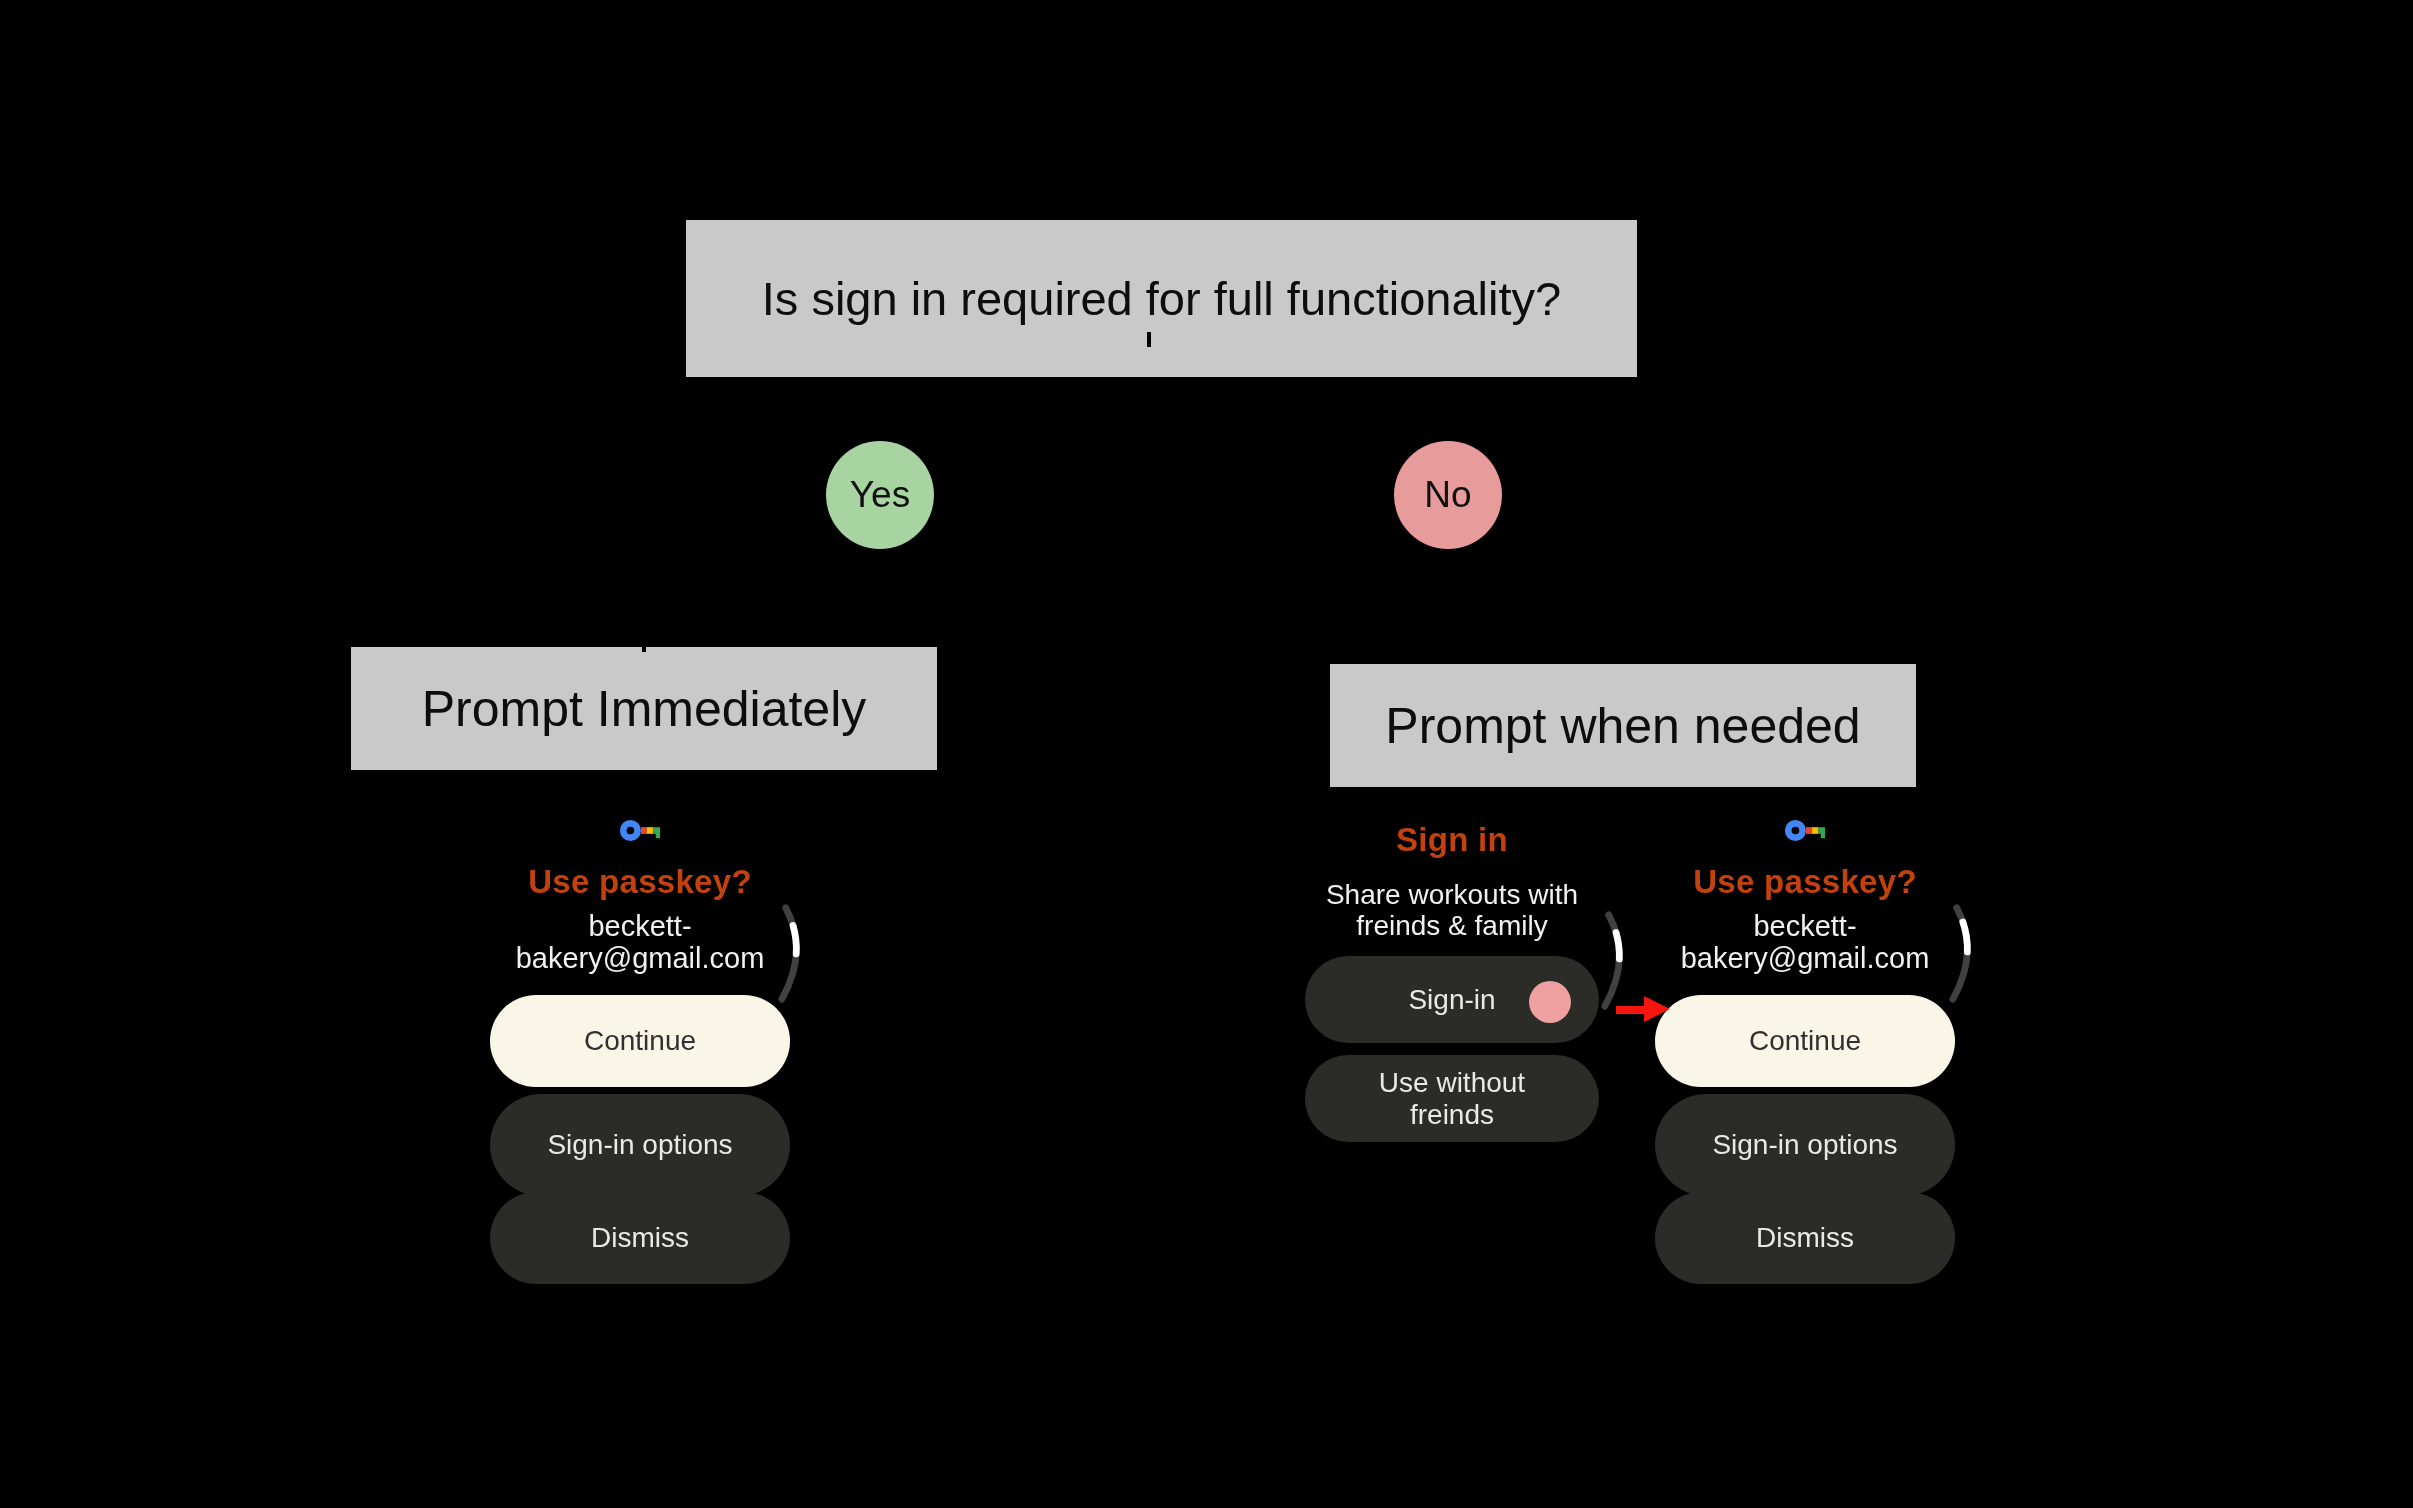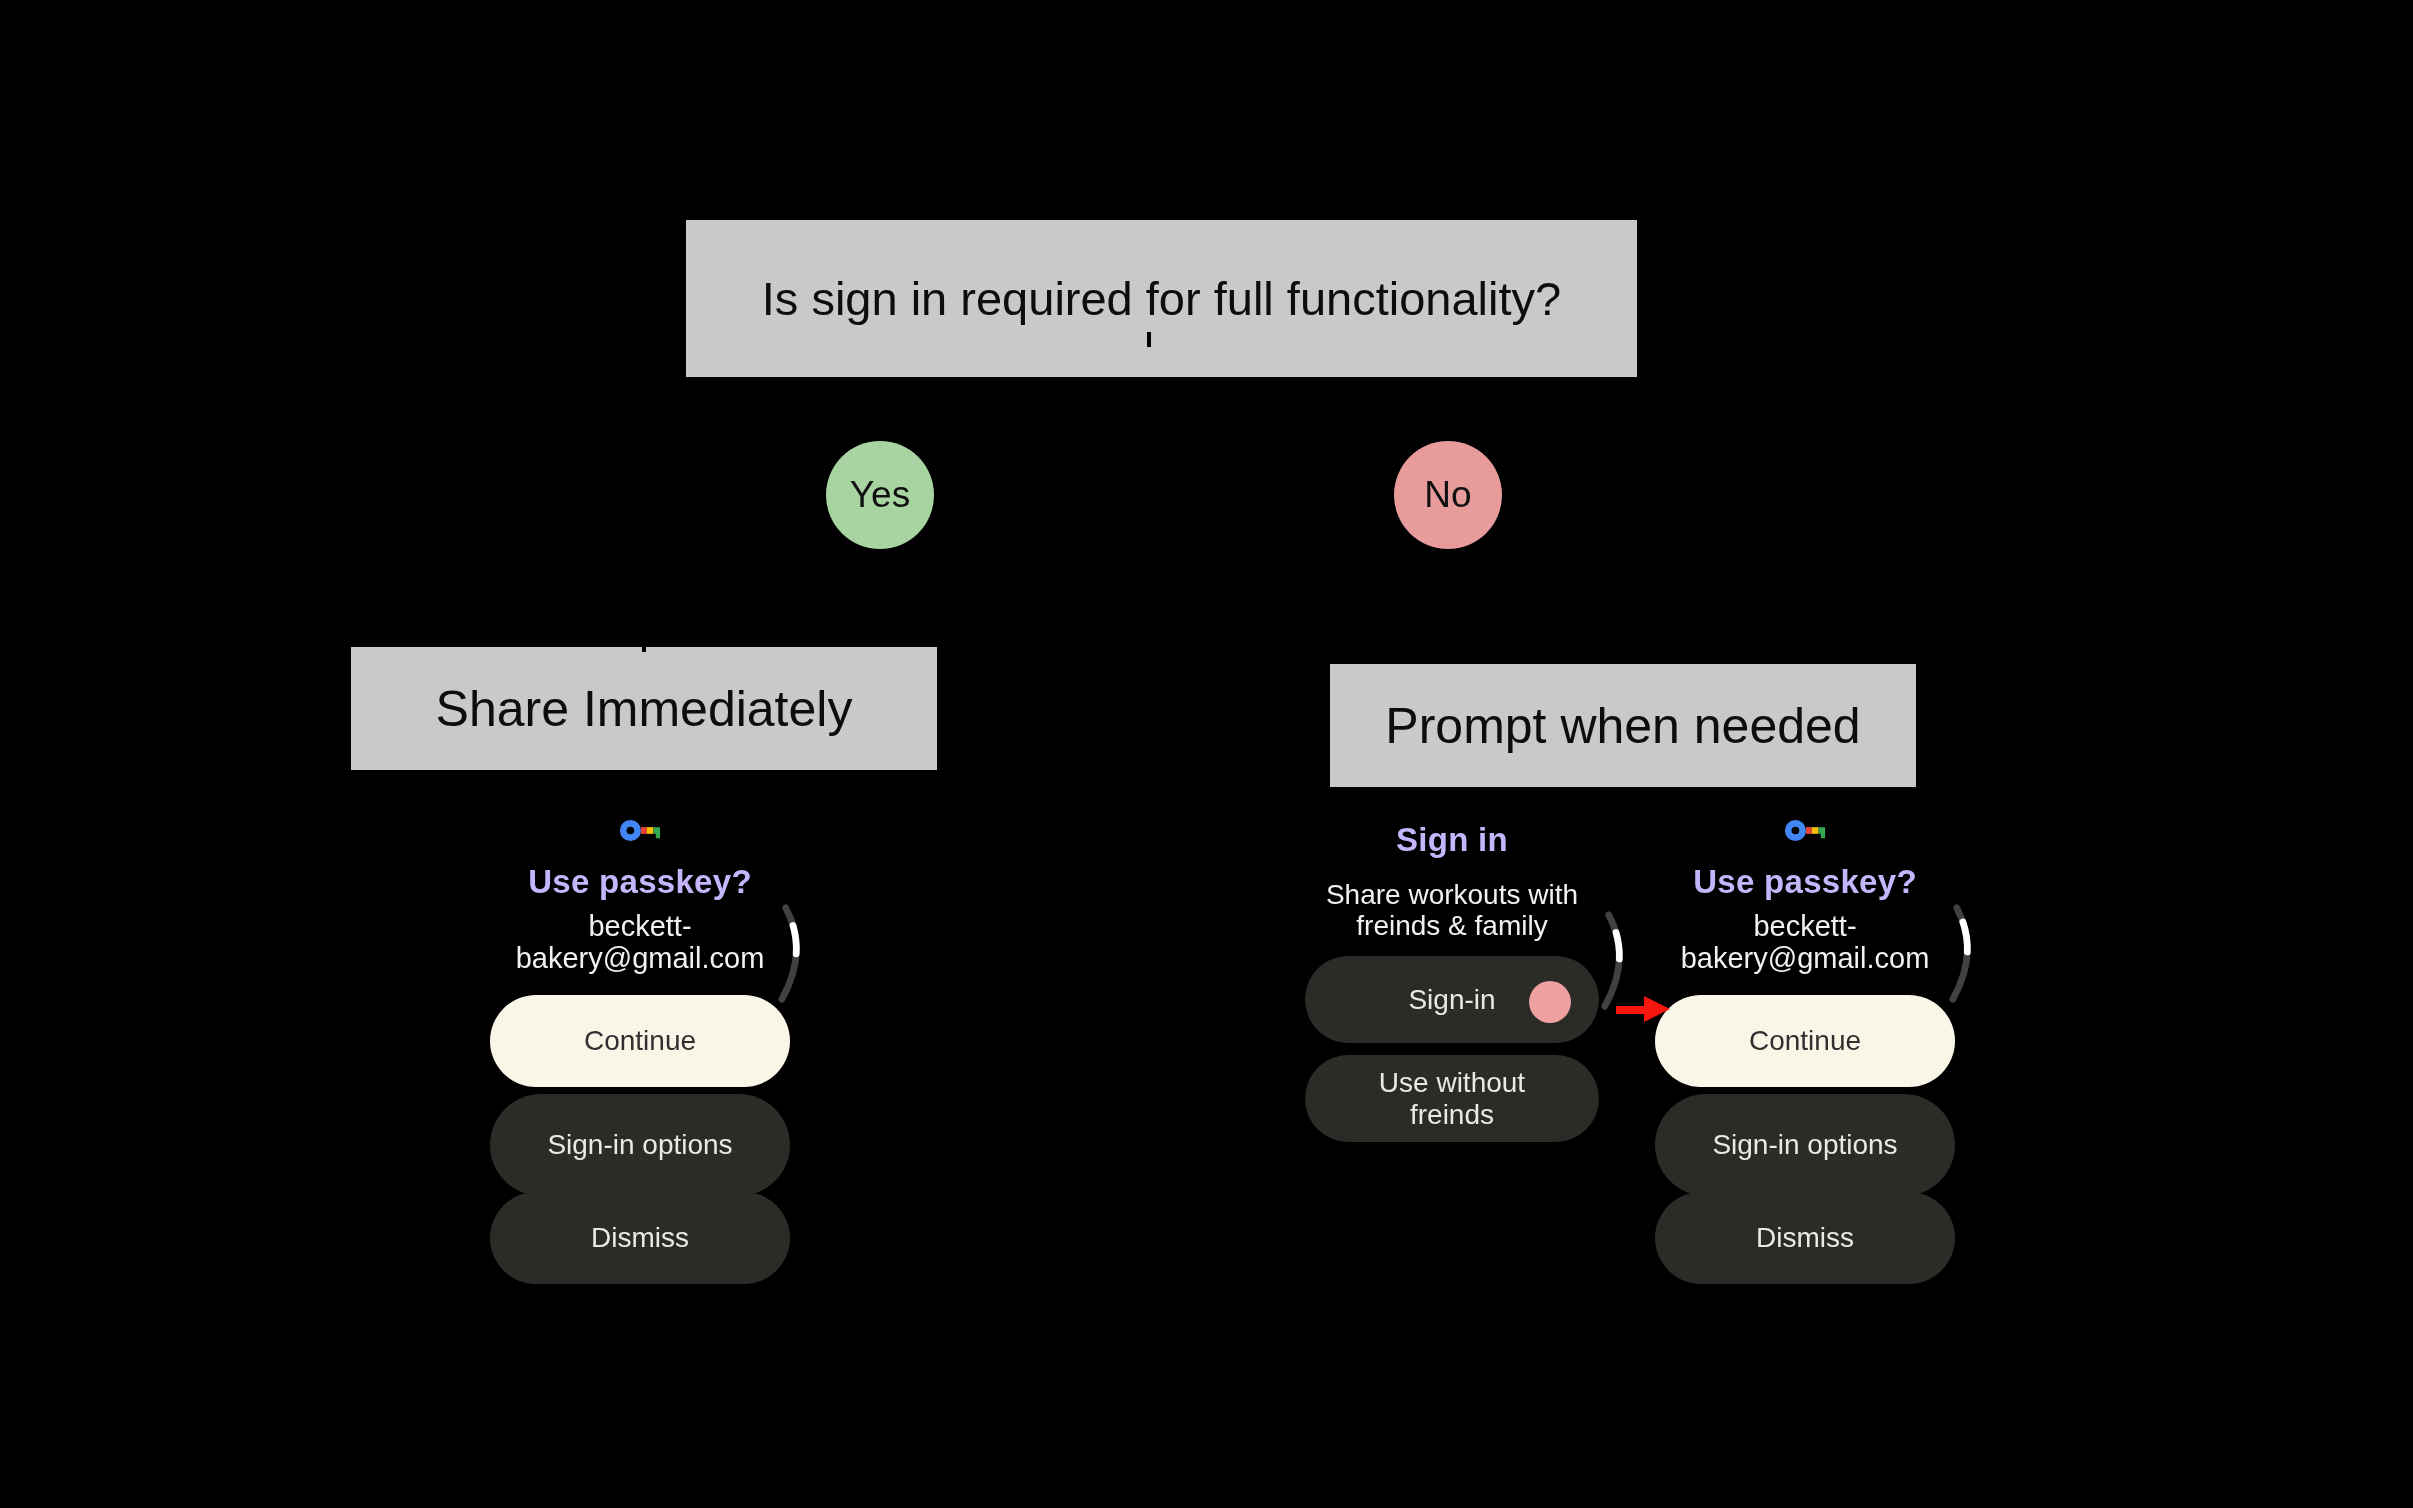--- a/index.html
+++ b/index.html
@@ -28,21 +28,21 @@
   .no-circle{left:1394px;top:441px;}
 
   
   .screen{position:absolute;}
   .scr-passkey-1{left:490px;top:811px;width:300px;height:483px;}
   .scr-signin{left:1305px;top:821px;width:294px;height:386px;}
   .scr-passkey-2{left:1655px;top:811px;width:300px;height:483px;}
 
   .key-icon{position:absolute;left:50%;transform:translateX(-50%);top:7.7px;}
   .wtitle{position:absolute;left:50%;transform:translateX(-50%);white-space:nowrap;
-          color:#c4b5fd;font-size:33px;font-weight:700;letter-spacing:0.3px;}
+          color:#c2410c;font-size:33px;font-weight:700;letter-spacing:0.3px;}
   .passkey-title{top:52px;}
   .signin-title{top:0px;}
   .wsub{position:absolute;left:50%;transform:translateX(-50%);width:348px;text-align:center;
         color:#f1f1f1;font-size:29px;line-height:32px;font-weight:400;}
   .account{top:99px;}
   .share-sub{top:58px;font-size:28px;line-height:31px;}
 
   .pill{position:absolute;left:0;width:100%;border-radius:965px;
         display:flex;flex-direction:column;align-items:center;justify-content:center;
         font-size:28px;font-weight:500;line-height:32px;text-align:center;
@@ -81,21 +81,21 @@
   <div class="circle yes-circle" style="background: rgb(168, 212, 162);">
     <span>Yes</span>
   </div>
   <div class="circle no-circle" style="background: rgb(231, 155, 155);">
     <span>No</span>
   </div>
 
   <div class="tick tick-2"></div>
   <div class="tick tick-3"></div>
   <div class="gbox branch-box branch-left" style="background: rgb(201, 201, 201);">
-    <span>Share Immediately</span>
+    <span>Prompt Immediately</span>
   </div>
   <div class="gbox branch-box branch-right" style="background: rgb(201, 201, 201); margin-top: 17px;">
     <span>Prompt when needed</span>
   </div>
 
   <div class="screen scr-passkey-1">
     <svg class="key-icon" width="41" height="23" viewBox="0 0 42 24" aria-hidden="true">
       <circle cx="11" cy="12" r="7.5" fill="none" stroke="#4285f4" stroke-width="7"></circle>
       <rect x="22" y="8.5" width="6" height="7" fill="#ea4335"></rect>
       <rect x="28" y="8.5" width="7" height="7" fill="#fbbc04"></rect>

